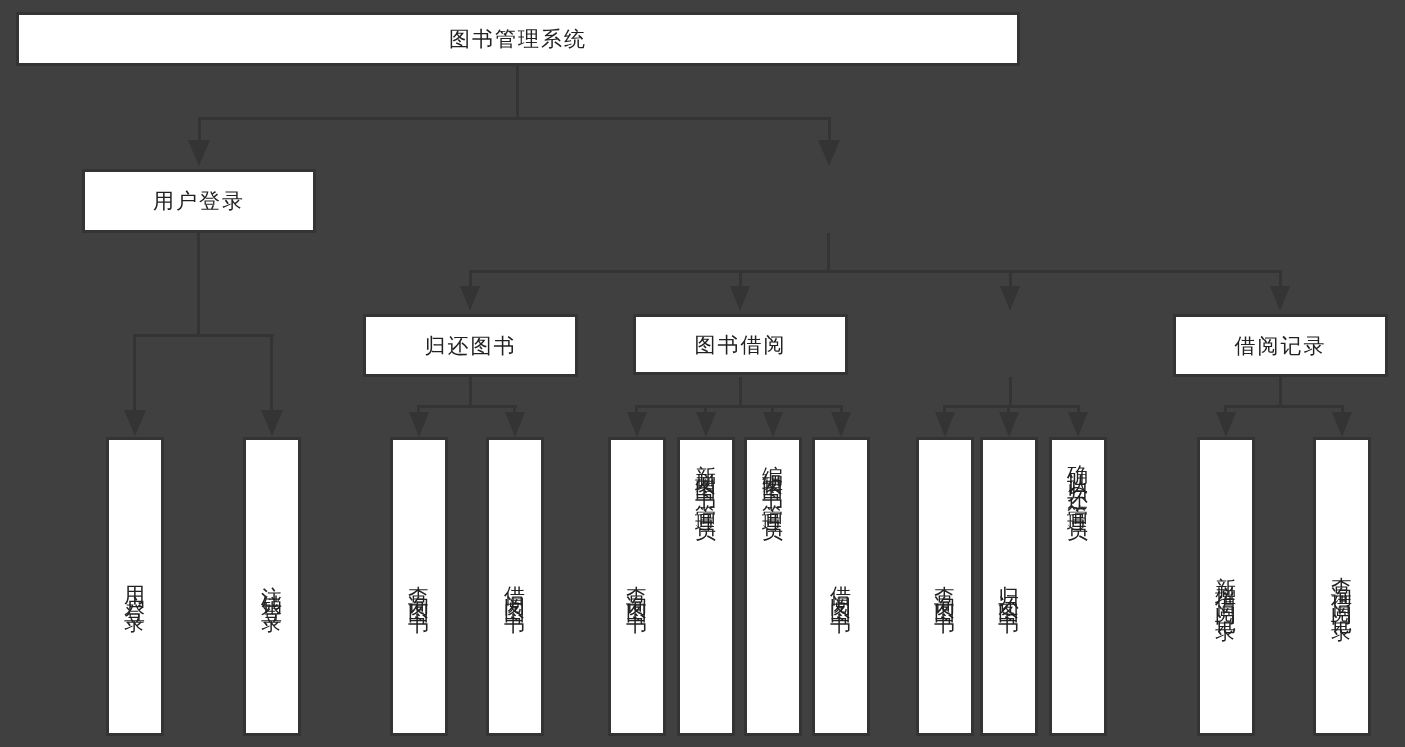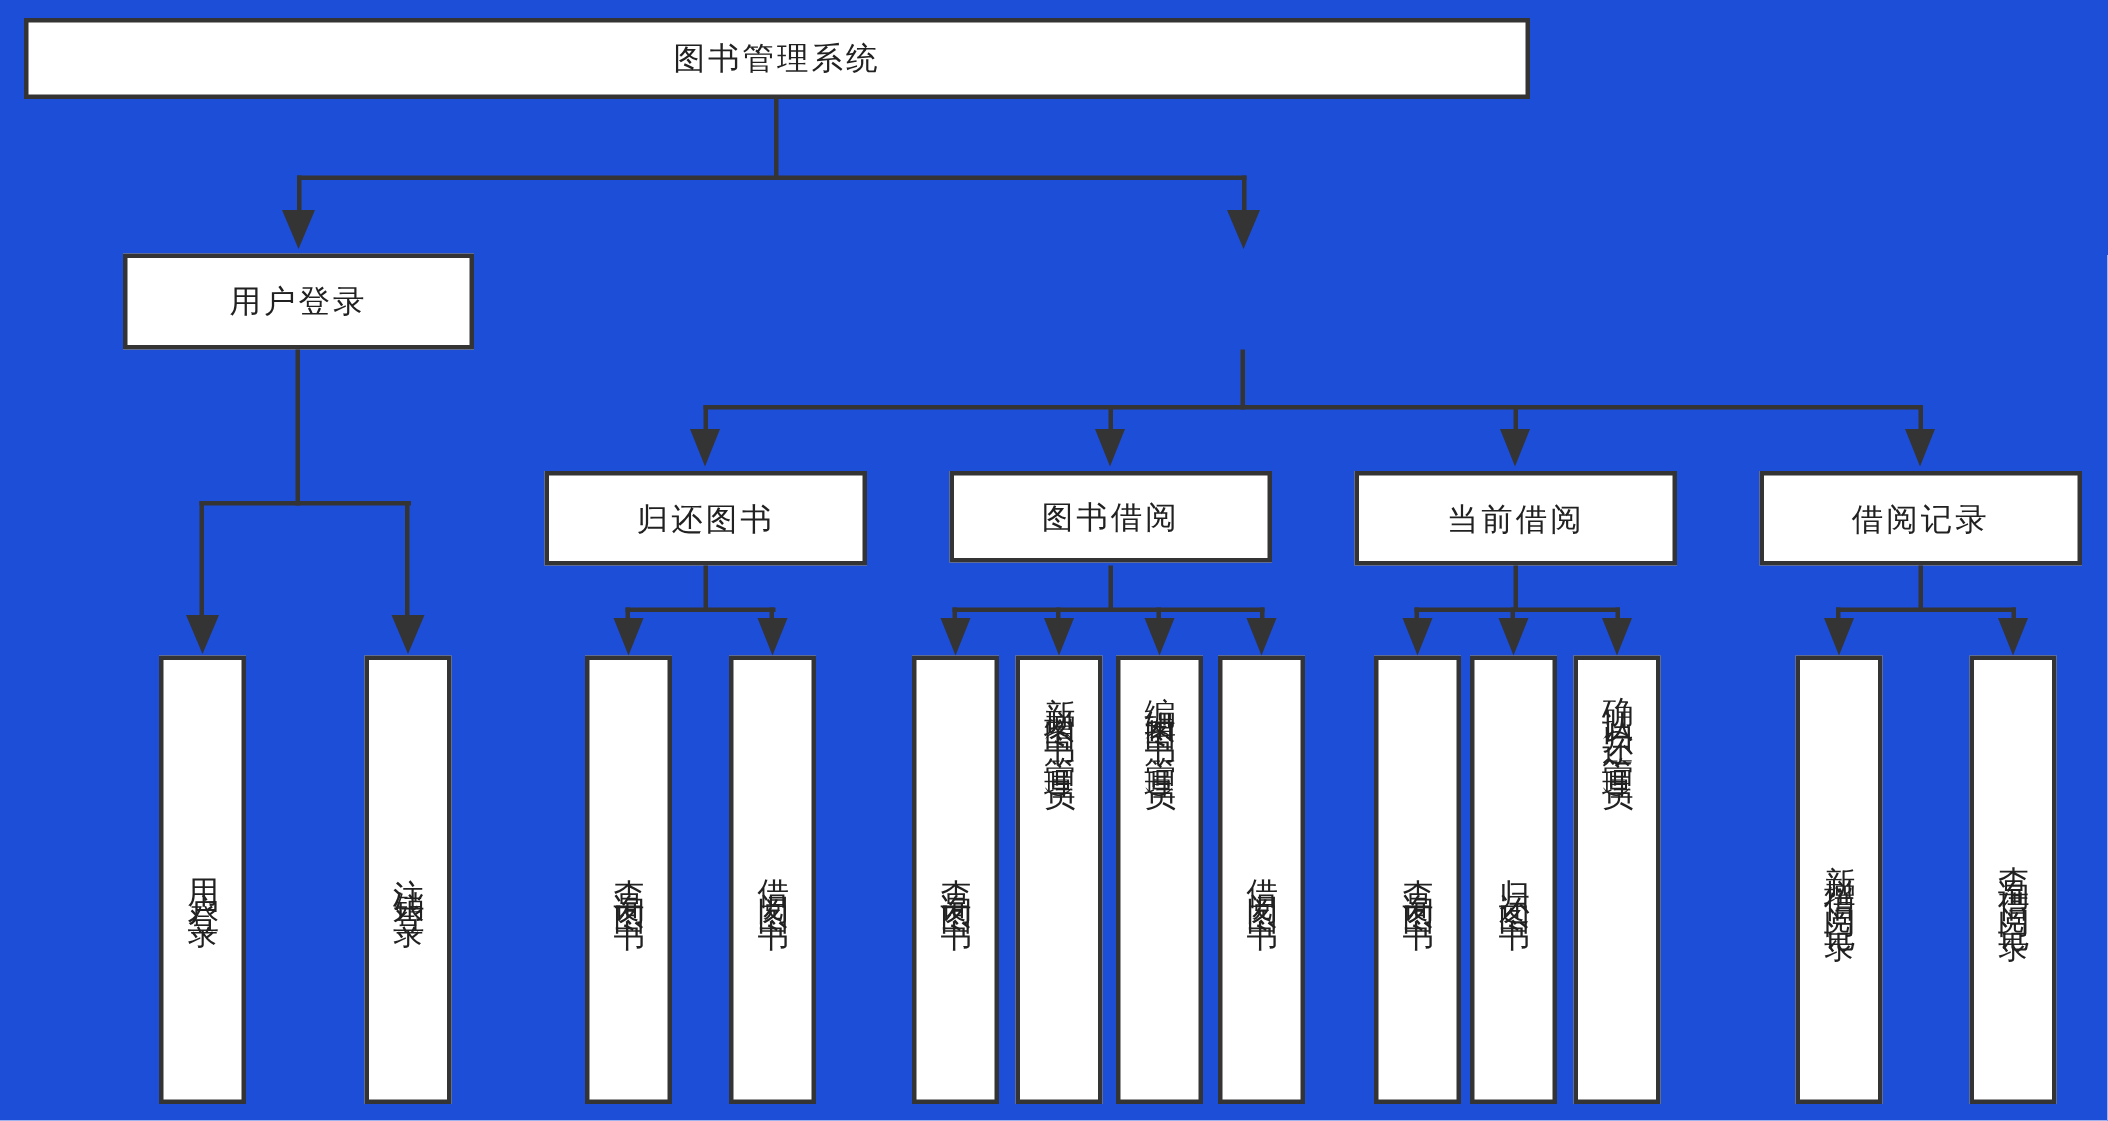--- a/index.html
+++ b/index.html
@@ -1,18 +1,18 @@
 <!DOCTYPE html>
 <html><head>
 <meta charset="utf-8">
 <style>
   html,body { margin:0; padding:0; background:#ffffff; }
   .canvas {
     position:relative; width:1405px; height:747px;
-    background:#1d4ed8; overflow:hidden;
+    background:#404040; overflow:hidden;
     font-family:"Liberation Sans","DejaVu Sans",sans-serif;
     color:#212121;
   }
   
   .box {
     position:absolute; box-sizing:border-box;
     border:3px solid #343434; background:#ffffff;
     display:flex; align-items:center; justify-content:center;
     font-size:21px; letter-spacing:2px; color:#212121;
   }
@@ -51,21 +51,20 @@
 
   <div class="box" style="left:16px;top:12px;width:1004px;height:54px;">图书管理系统</div>
 
   <div class="box" style="left:82px;top:169px;width:234px;height:64px;">用户登录</div>
 
 
   <div class="box" style="left:363px;top:314px;width:215px;height:63px;">归还图书</div>
 
   <div class="box" style="left:633px;top:314px;width:215px;height:61px;">图书借阅</div>
 
-  <div class="box" style="left:903px;top:314px;width:215px;height:63px;">当前借阅</div>
 
   <div class="box" style="left:1173px;top:314px;width:215px;height:63px;">借阅记录</div>
 
   <div class="vbox" style="left:106px;">用户登录</div>
 
   <div class="vbox" style="left:243px;">注销登录</div>
 
   <div class="vbox" style="left:390px;">查询图书</div>
 
   <div class="vbox" style="left:486px;">借阅图书</div>

